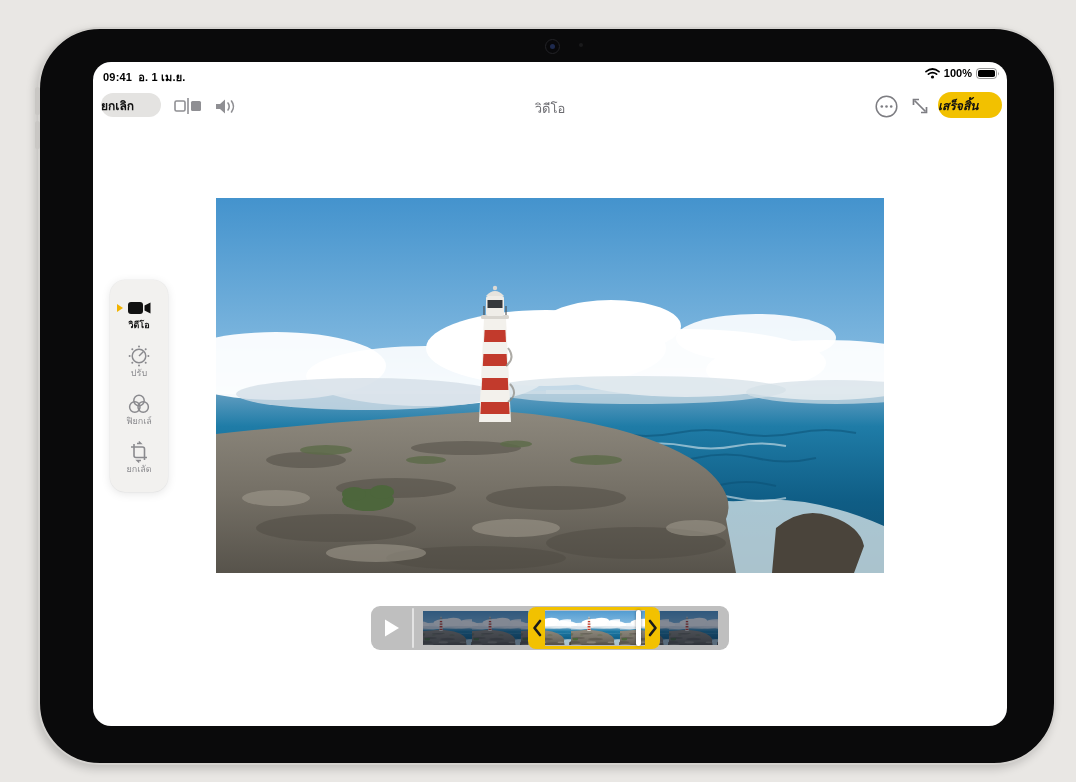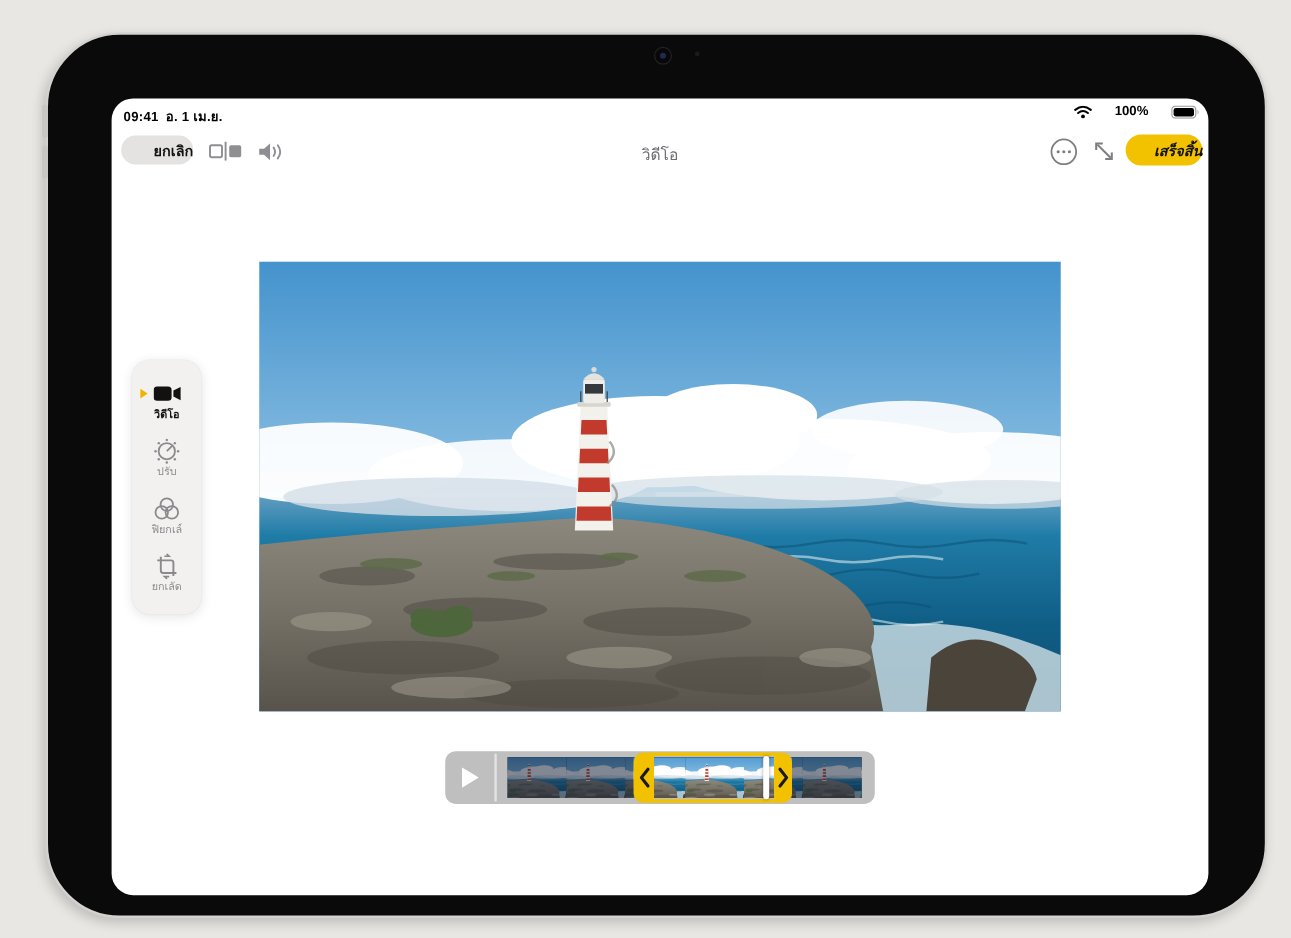--- a/index.html
+++ b/index.html
@@ -11,32 +11,32 @@
   .side-btn{position:absolute;width:5px;border-radius:3px;background:#c9c7c4;left:-5px;}
   .side-btn.b1{top:58px;height:28px;}
   .side-btn.b2{top:92px;height:28px;}
   .camera{position:absolute;left:505px;top:10px;width:13px;height:13px;border-radius:50%;
           background:#08080a;border:1px solid #232327;}
   .camera .lens{position:absolute;left:4px;top:4px;width:5px;height:5px;border-radius:50%;background:#1e2a4e;}
   .mic-dot{position:absolute;left:539px;top:14px;width:4px;height:4px;border-radius:50%;background:#1a1a1c;}
 
   
   .screen{position:absolute;left:53px;top:33px;width:914px;height:664px;background:#fff;
-          border-radius:18px;overflow:hidden;margin-top:20px;}
+          border-radius:18px;overflow:hidden;}
 
   
   .statusbar{position:absolute;left:0;top:0;width:100%;height:22px;font-size:11px;font-weight:700;color:#000;}
   .sb-left{position:absolute;left:10px;top:6px;letter-spacing:.2px;}
   .sb-left .date{font-weight:600;margin-left:6px;}
-  .sb-right{position:absolute;right:9px;top:5px;display:flex;align-items:center;gap:19px;}
+  .sb-right{position:absolute;right:9px;top:5px;display:flex;align-items:center;gap:4px;}
   .batt{position:relative;width:22px;height:11px;}
 
   
   .toolbar{position:absolute;left:0;top:26px;width:100%;height:36px;}
-  .pill{position:absolute;display:flex;align-items:center;justify-content:flex-end;
+  .pill{position:absolute;display:flex;align-items:center;justify-content:flex-start;
         border-radius:13px;font-size:12px;font-weight:700;color:#111;cursor:default;}
   .pill.cancel{left:8px;top:5px;width:60px;height:24px;background:#e4e3e1;}
   .pill.done{left:845px;top:4px;width:64px;height:26px;}
   .tb-icon{position:absolute;top:0;height:36px;display:flex;align-items:center;justify-content:center;color:#8f8f93;}
   .tb-icon.compare{left:80px;width:30px;}
   .tb-icon.speaker{left:120px;width:26px;}
   .tb-icon.more{left:780px;width:26px;color:#7d7d82;}
   .tb-icon.expand{left:814px;width:26px;color:#7d7d82;}
   .tb-title{position:absolute;left:0;right:0;top:10px;text-align:center;font-size:13px;color:#6d6d72;}
 

